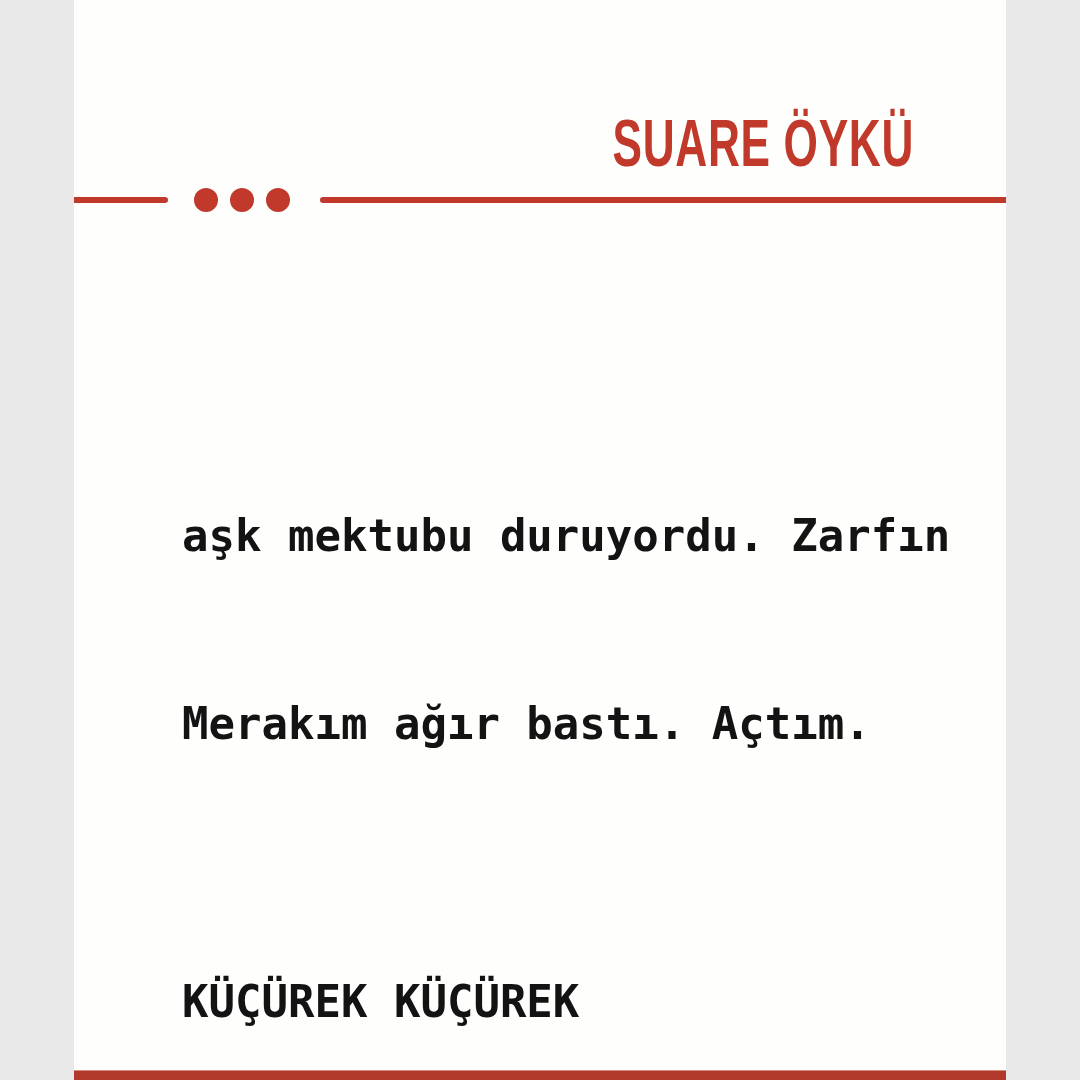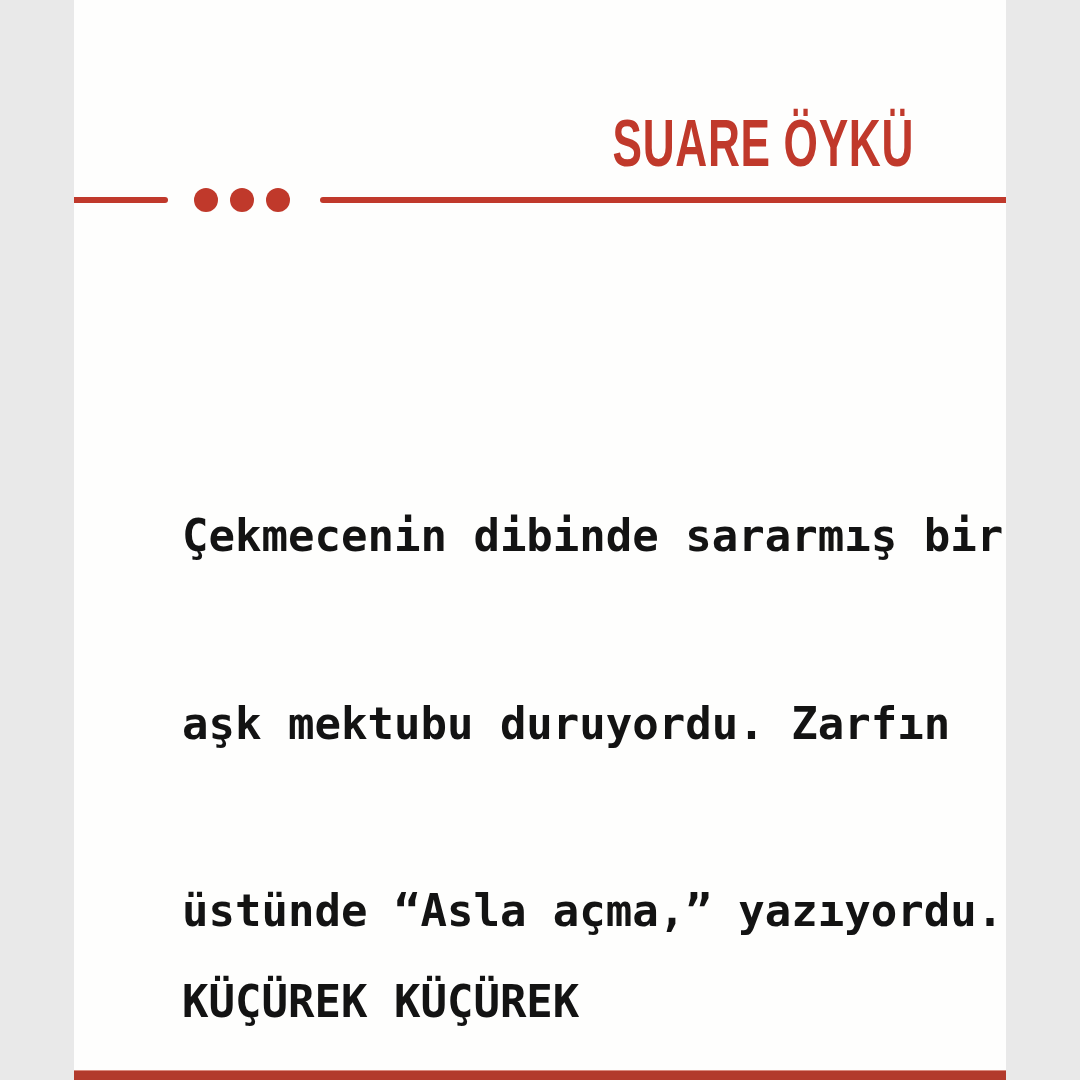--- a/index.html
+++ b/index.html
@@ -109,23 +109,21 @@
 
   <div class="divider">
     <span class="seg seg-left"></span>
     <span class="dot dot-1"></span>
     <span class="dot dot-2"></span>
     <span class="dot dot-3"></span>
     <span class="seg seg-right"></span>
   </div>
 
   <main class="story">
-    <div class="line">Çekmecenin dibinde sararmış bir</div>
     <div class="line">aşk mektubu duruyordu. Zarfın</div>
-    <div class="line">üstünde “Asla açma,” yazıyordu.</div>
     <div class="line">Merakım ağır bastı. Açtım.</div>
     
     
   </main>
 
   <footer class="byline">
     <div class="line">KÜÇÜREK KÜÇÜREK</div>
     
   </footer>
 

